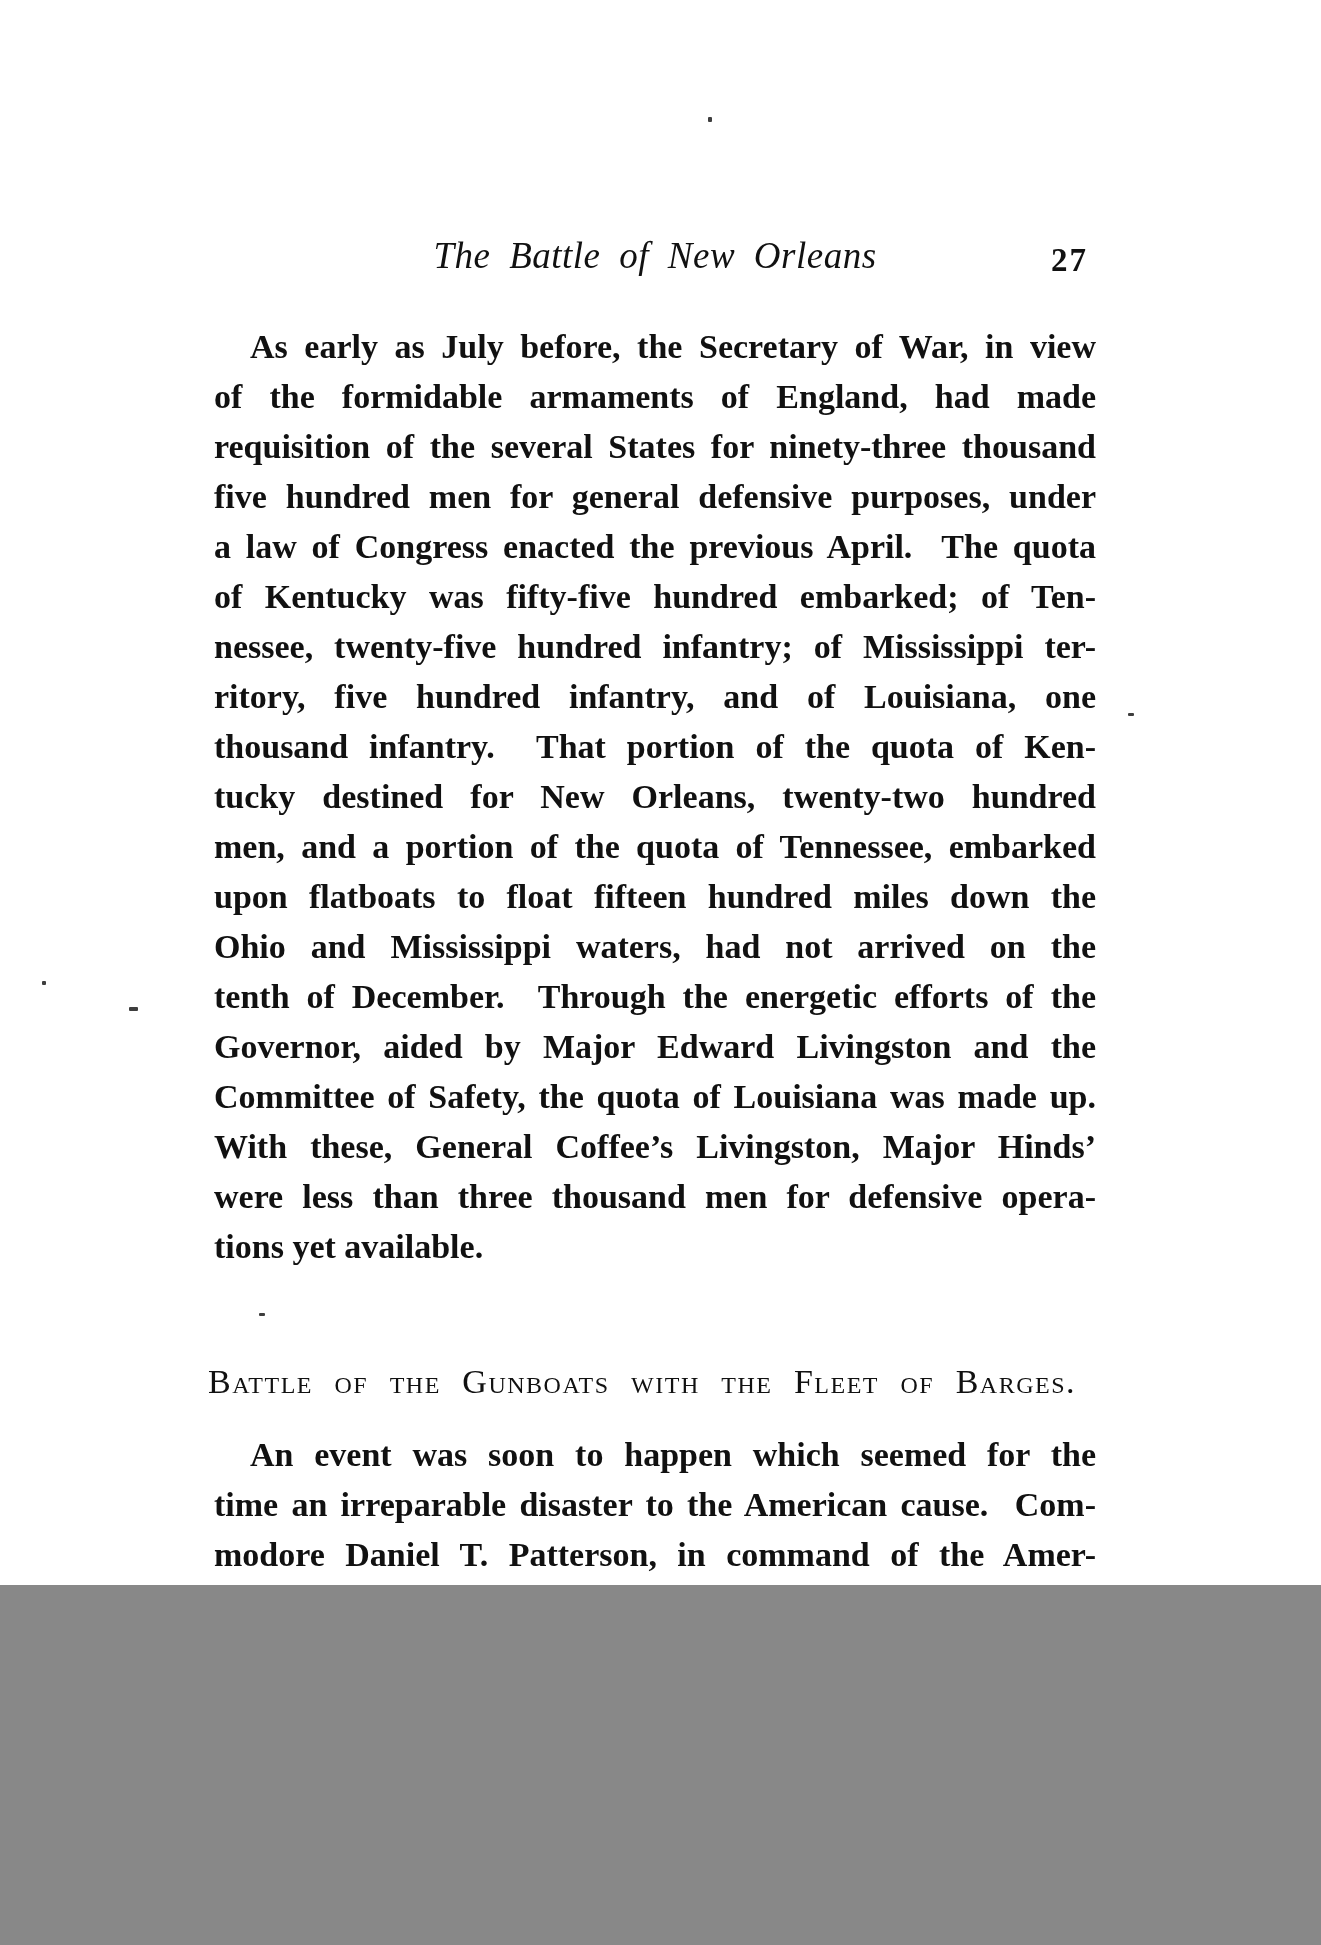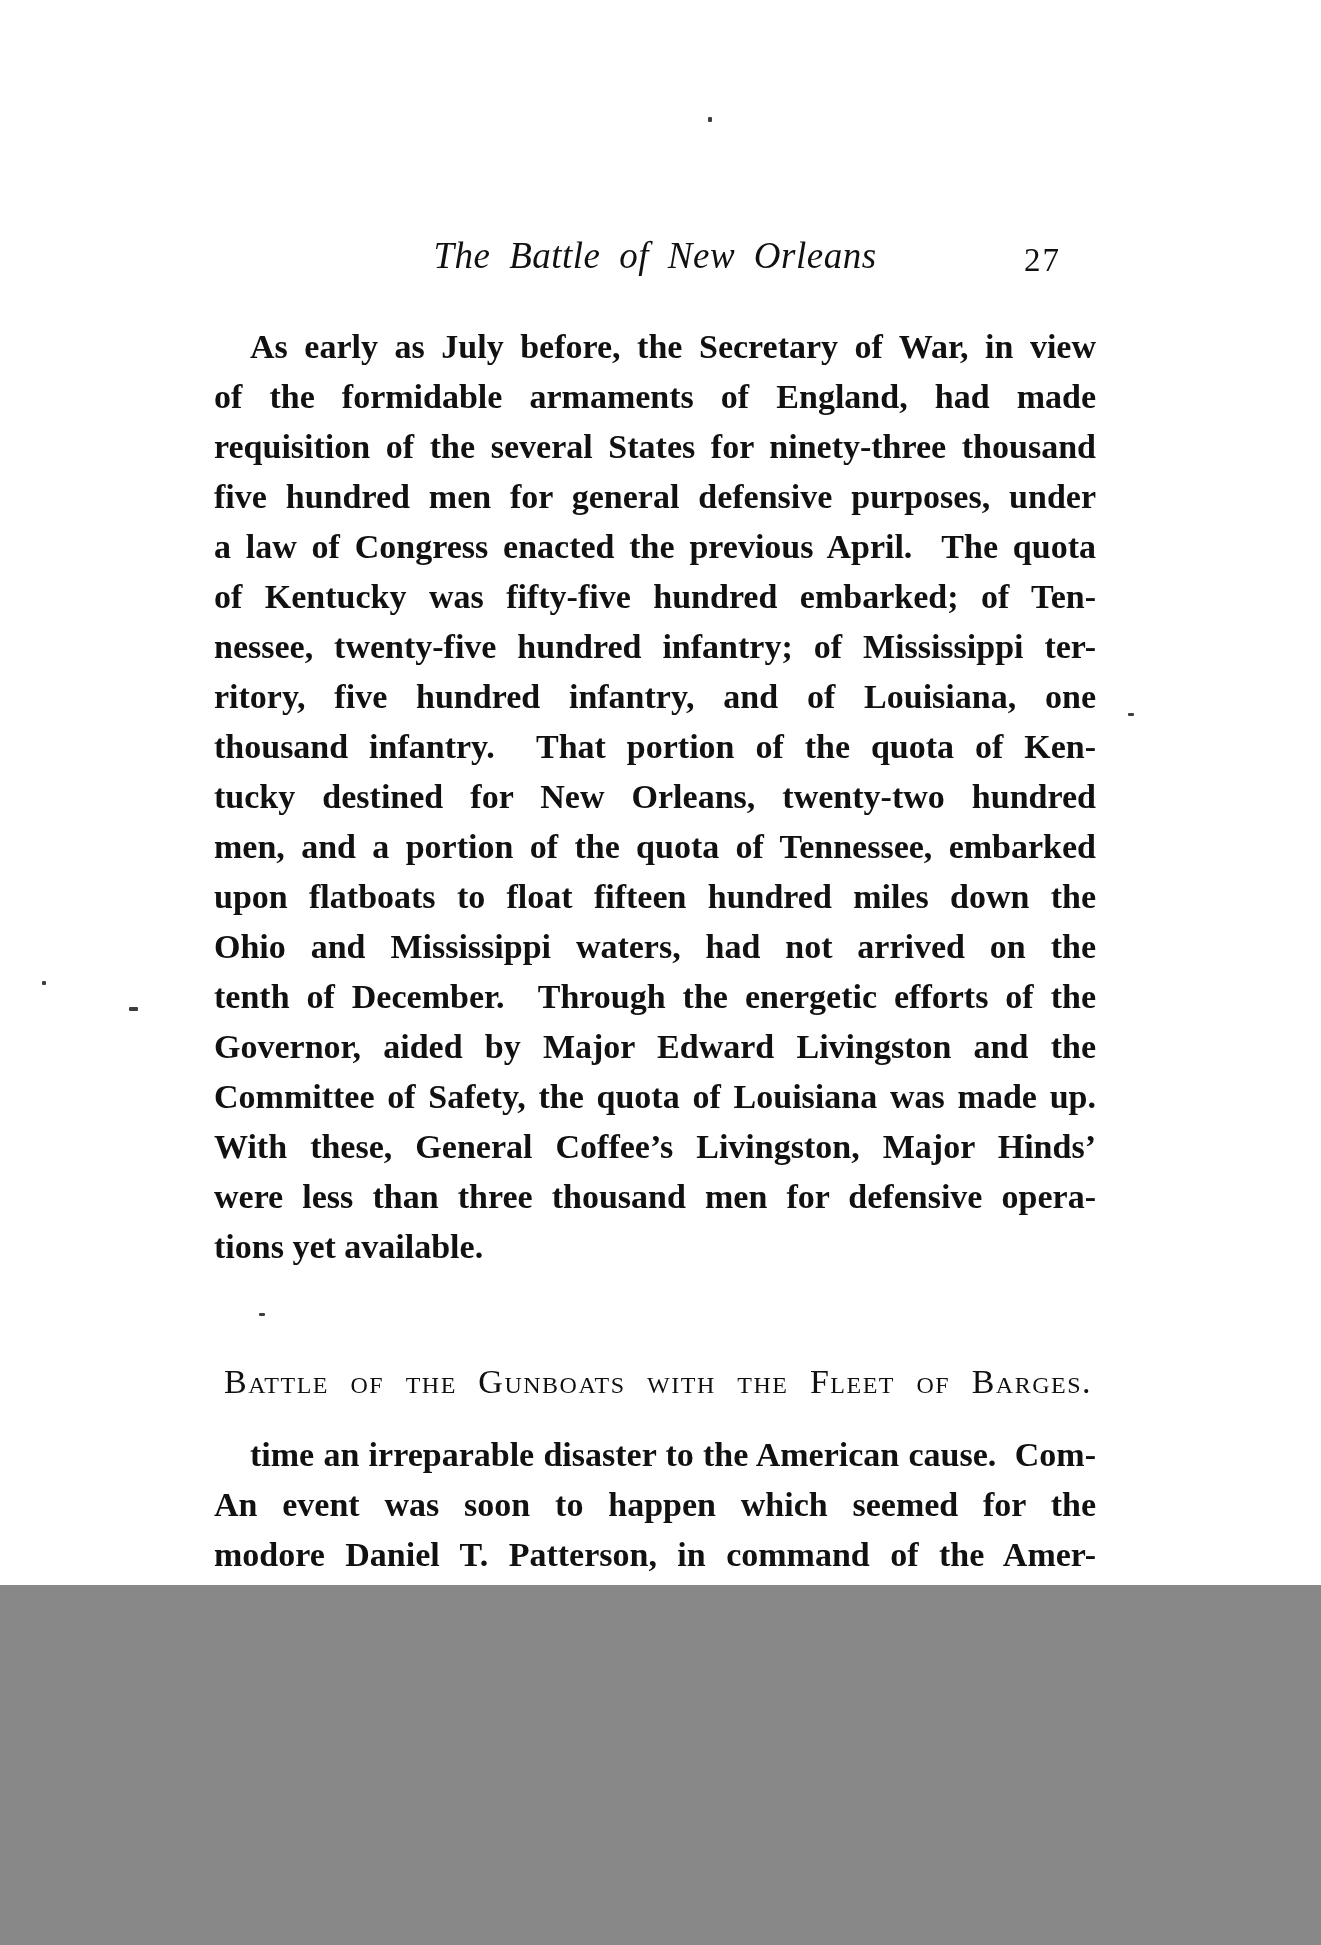--- a/index.html
+++ b/index.html
@@ -23,27 +23,28 @@
     width: 882px;
     text-align: center;
     font-style: italic;
     font-size: 37px;
     line-height: 44px;
     word-spacing: 9px;
     letter-spacing: 0.5px;
   }
   .page-number {
     position: absolute;
-    left: 973px;
+    left: 1000px;
     top: 240px;
     width: 88px;
     text-align: right;
     font-size: 33px;
     line-height: 40px;
     letter-spacing: 2px;
+    font-weight: bold;
   }
   .paragraph {
     position: absolute;
     left: 214px;
     width: 882px;
     font-weight: bold;
   }
   .para-1 { top: 322px; }
   .para-2 { top: 1430px; }
   .text-line {
@@ -51,21 +52,21 @@
     line-height: 50px;
     font-size: 34px;
     text-align: justify;
     text-align-last: justify;
     white-space: normal;
   }
   .paragraph .text-line:first-child { text-indent: 36px; }
   .paragraph[data-last-left] .text-line:last-child { text-align-last: left; }
   .section-heading {
     position: absolute;
-    left: 224px;
+    left: 208px;
     top: 1360px;
     width: 868px;
     font-size: 34px;
     line-height: 44px;
     font-variant: small-caps;
     letter-spacing: 1.5px;
     text-align: justify;
     text-align-last: justify;
   }
   .scan-speck {
@@ -107,22 +108,22 @@
       <div class="text-line">Governor, aided by Major Edward Livingston and the</div>
       <div class="text-line">Committee of Safety, the quota of Louisiana was made up.</div>
       <div class="text-line">With these, General Coffee’s Livingston, Major Hinds’</div>
       <div class="text-line">were less than three thousand men for defensive opera-</div>
       <div class="text-line">tions yet available.</div>
     </div>
 
   <div class="section-heading">Battle of the Gunboats with the Fleet of Barges.</div>
 
   <div class="paragraph para-2">
+      <div class="text-line">An event was soon to happen which seemed for the</div>
       <div class="text-line">time an irreparable disaster to the American cause.&nbsp; Com-</div>
-      <div class="text-line">An event was soon to happen which seemed for the</div>
       <div class="text-line">modore Daniel T. Patterson, in command of the Amer-</div>
     </div>
 
   <div class="scan-speck speck-1"></div>
   <div class="scan-speck speck-2"></div>
   <div class="scan-speck speck-3"></div>
   <div class="scan-speck speck-4"></div>
   <div class="scan-speck speck-5"></div>
 
 </div>

